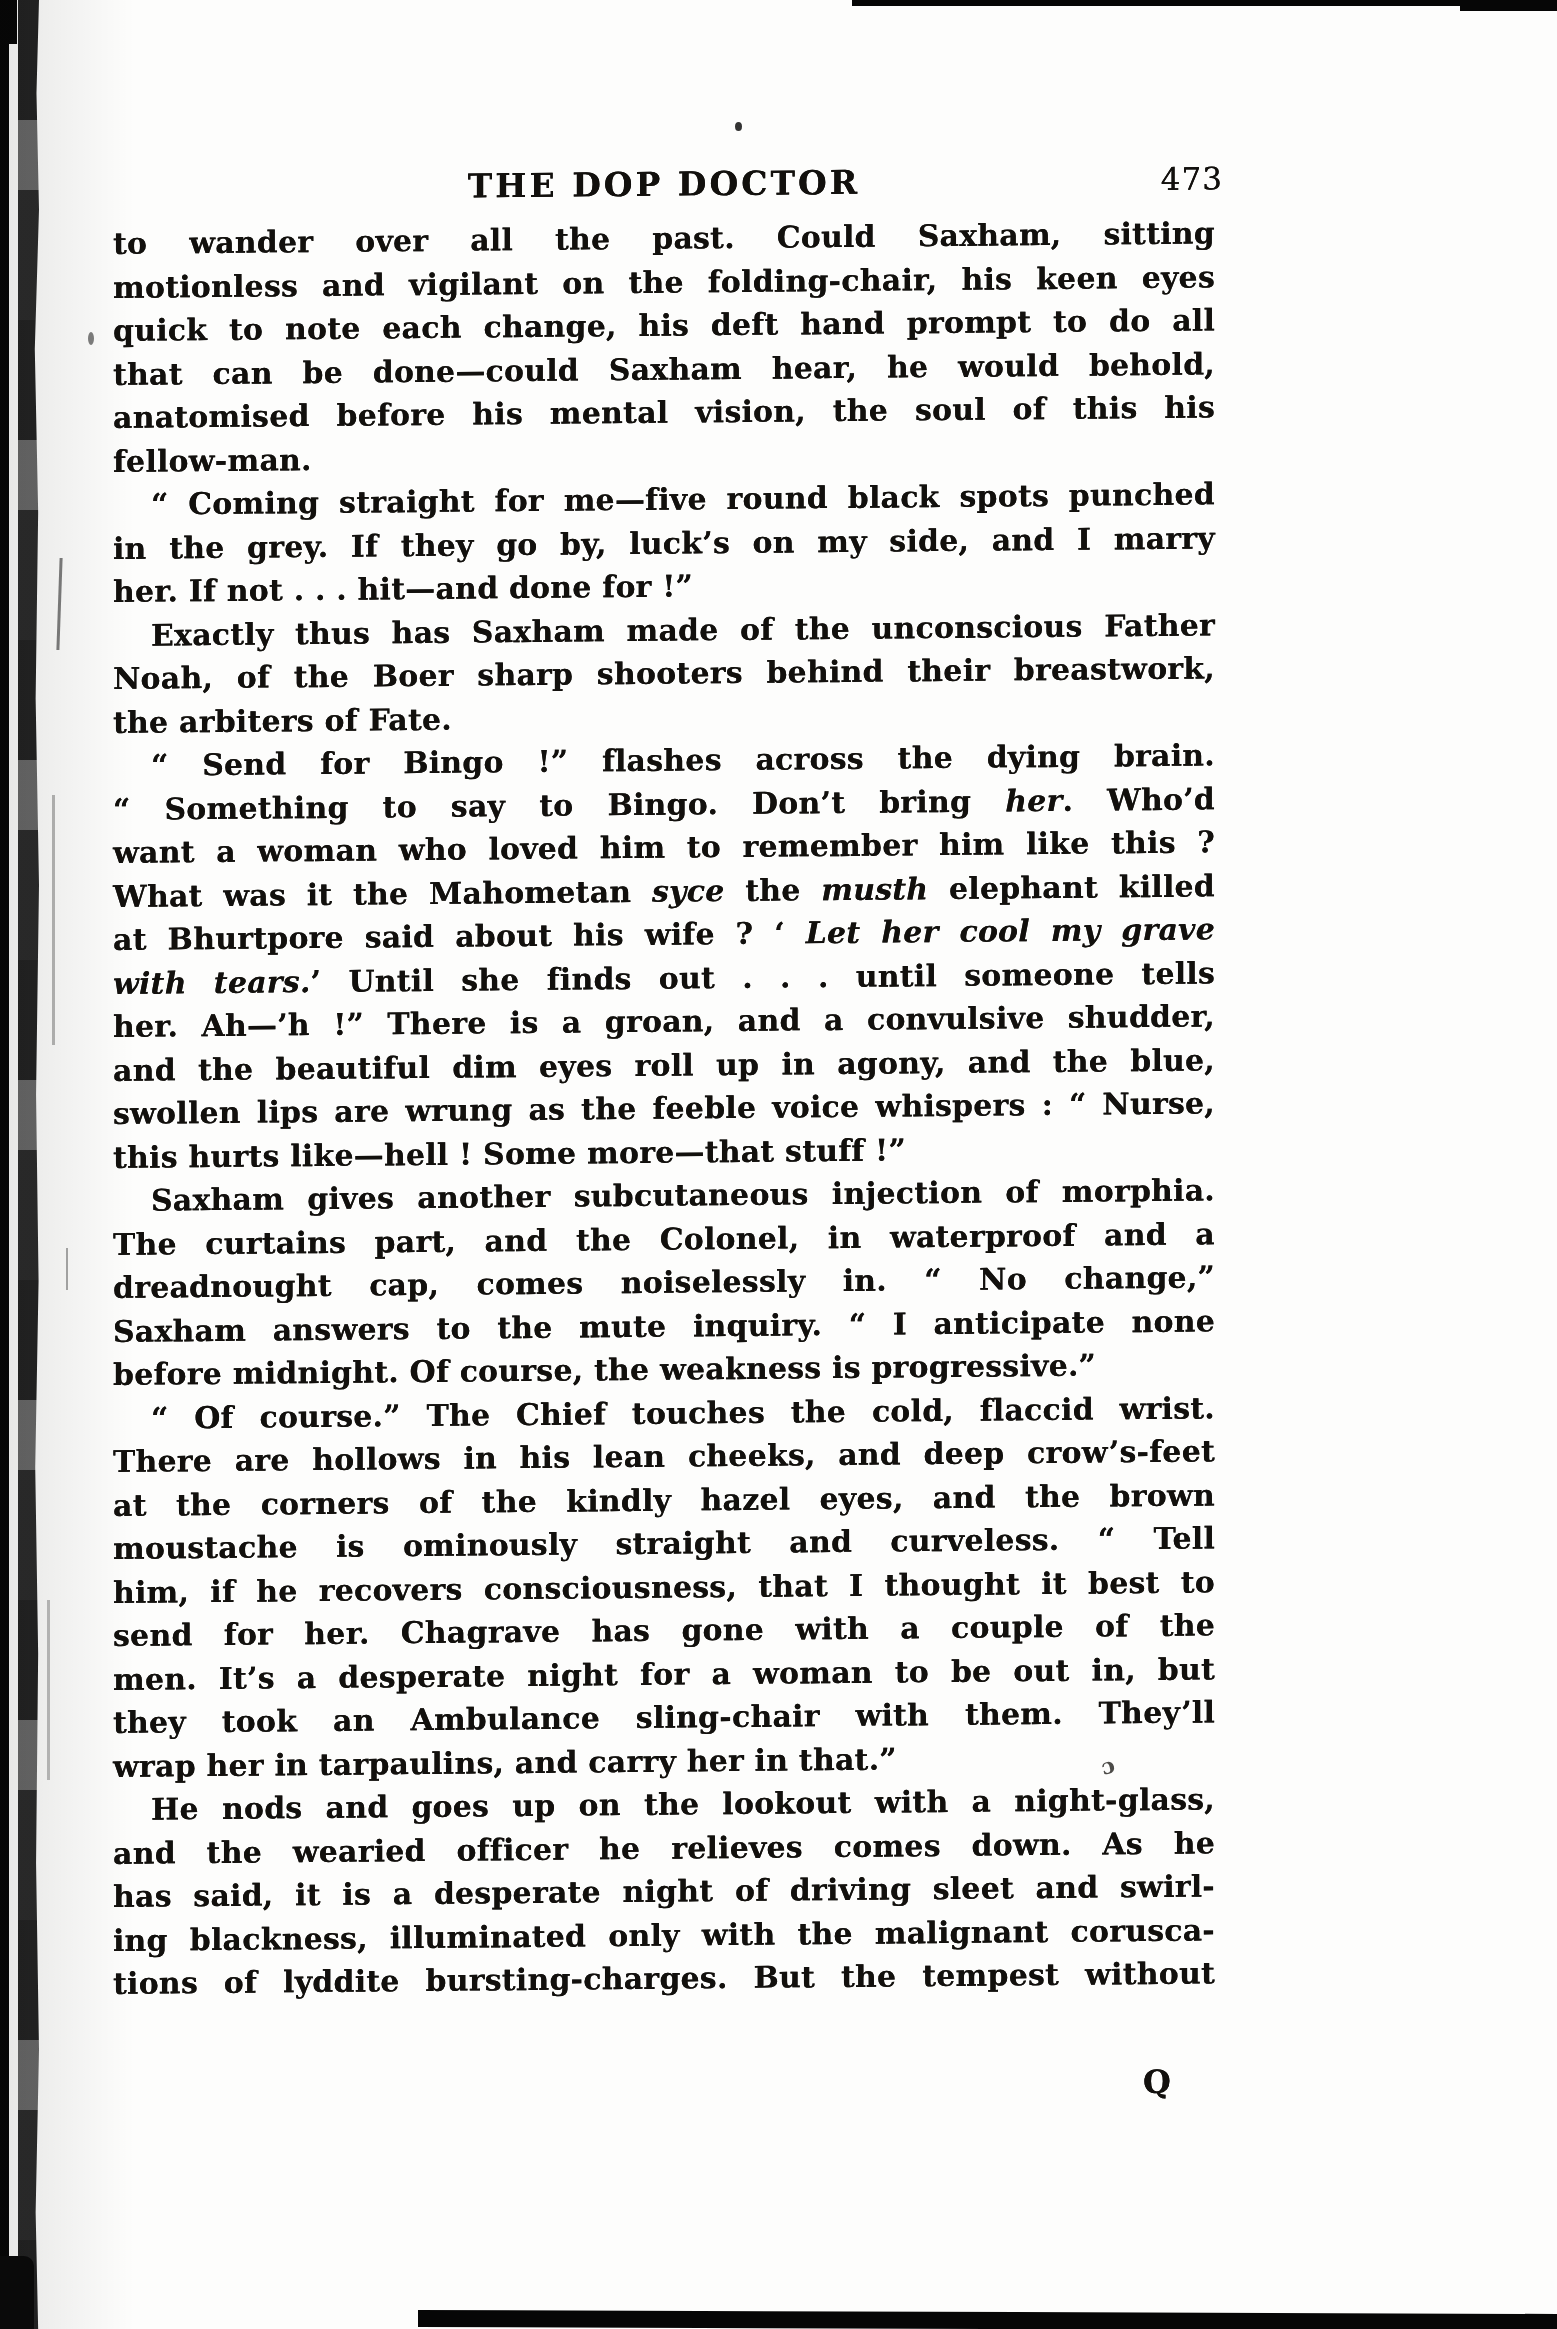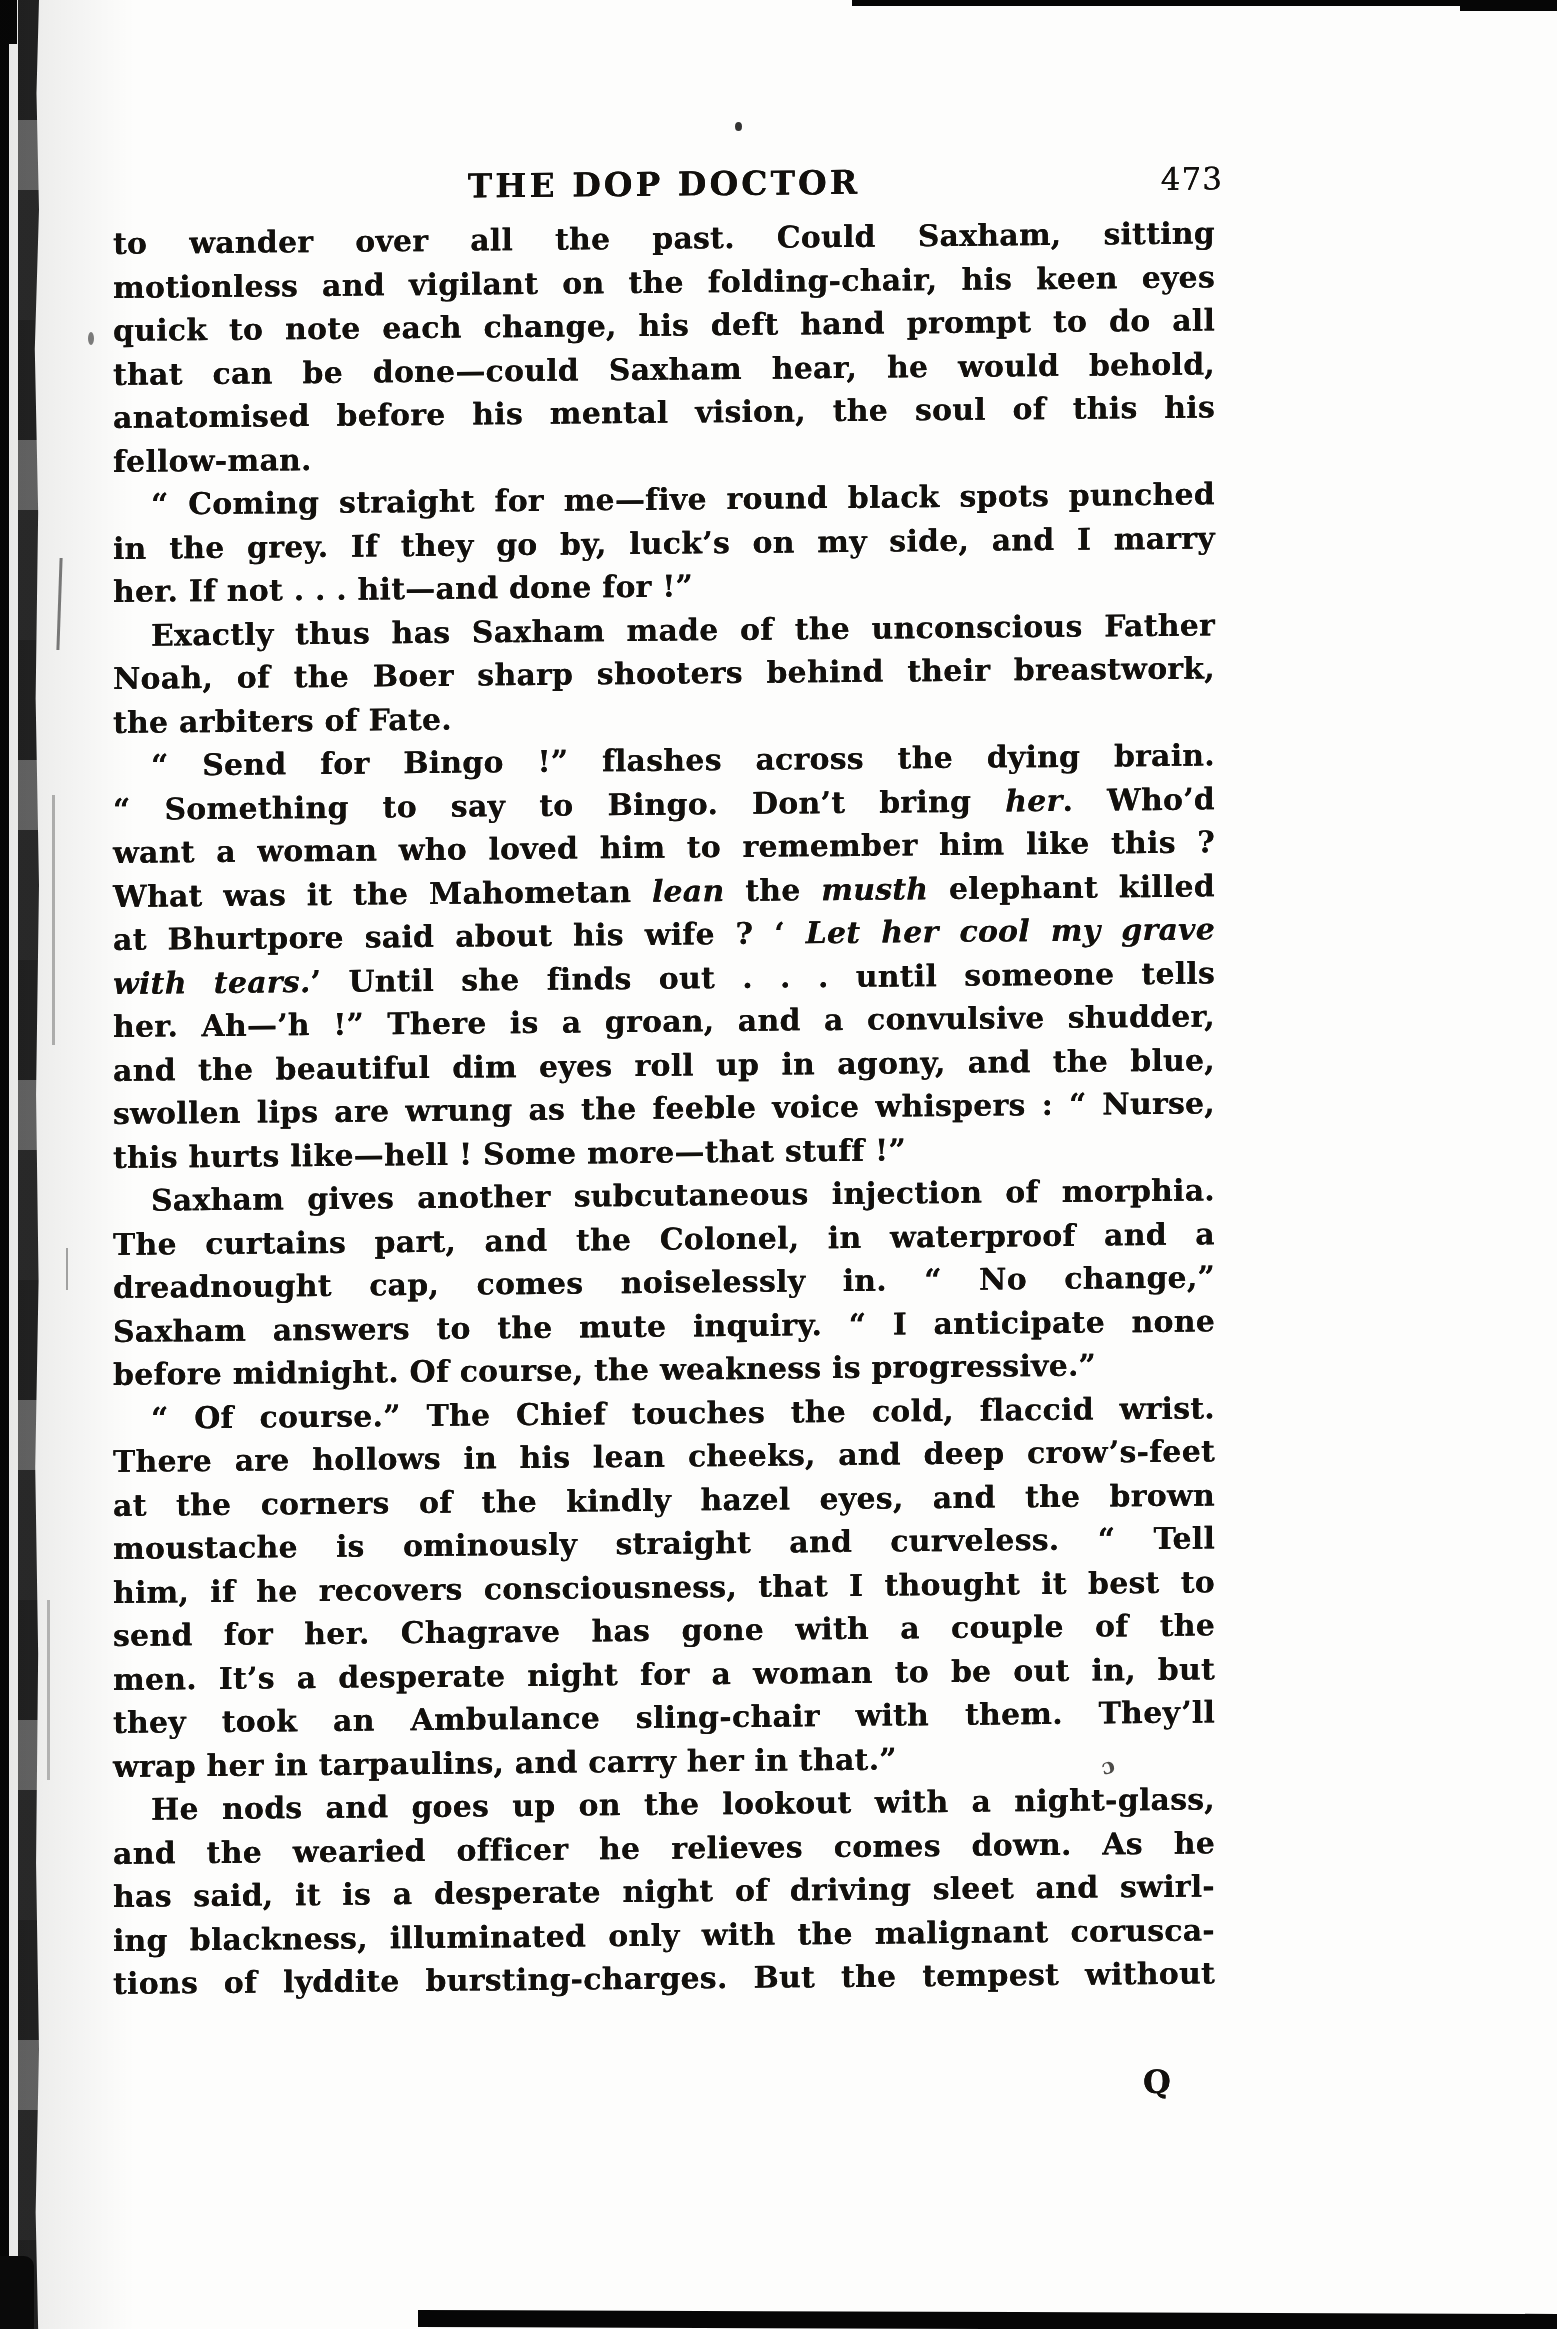--- a/index.html
+++ b/index.html
@@ -105,21 +105,21 @@
       </div>
       <div class="para">
         <div class="line indent">Exactly thus has Saxham made of the unconscious Father</div>
         <div class="line">Noah, of the Boer sharp shooters behind their breastwork,</div>
         <div class="line lastline">the arbiters of Fate.</div>
       </div>
       <div class="para">
         <div class="line indent">“ Send for Bingo !” flashes across the dying brain.</div>
         <div class="line">“ Something to say to Bingo. Don’t bring <i>her</i>. Who’d</div>
         <div class="line">want a woman who loved him to remember him like this ?</div>
-        <div class="line">What was it the Mahometan <i>lean</i> the <i>musth</i> elephant killed</div>
+        <div class="line">What was it the Mahometan <i>syce</i> the <i>musth</i> elephant killed</div>
         <div class="line">at Bhurtpore said about his wife ? ‘ <i>Let her cool my grave</i></div>
         <div class="line"><i>with tears.</i>’ Until she finds out . . . until someone tells</div>
         <div class="line">her. Ah—’h !” There is a groan, and a convulsive shudder,</div>
         <div class="line">and the beautiful dim eyes roll up in agony, and the blue,</div>
         <div class="line">swollen lips are wrung as the feeble voice whispers : “ Nurse,</div>
         <div class="line lastline">this hurts like—hell ! Some more—that stuff !”</div>
       </div>
       <div class="para">
         <div class="line indent">Saxham gives another subcutaneous injection of morphia.</div>
         <div class="line">The curtains part, and the Colonel, in waterproof and a</div>

